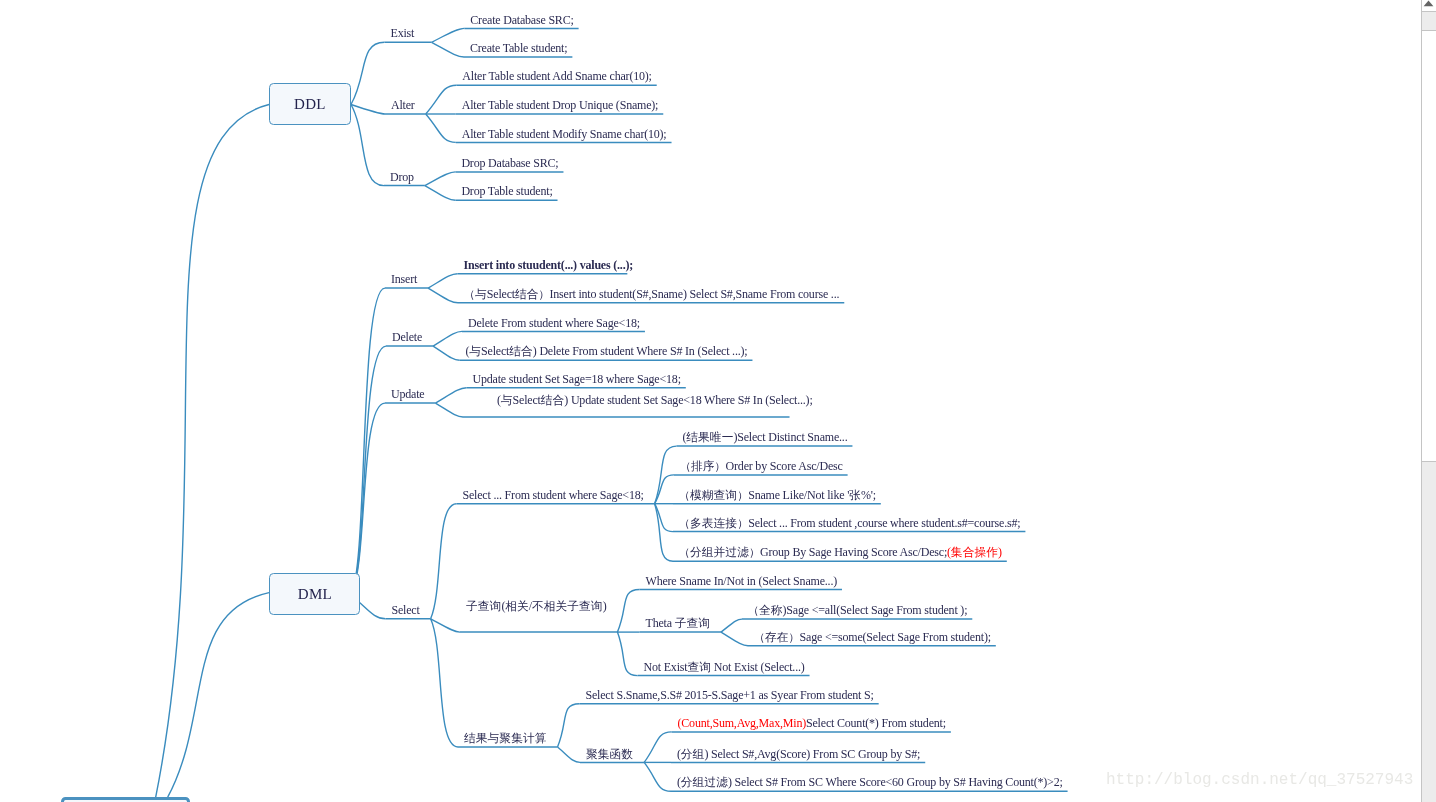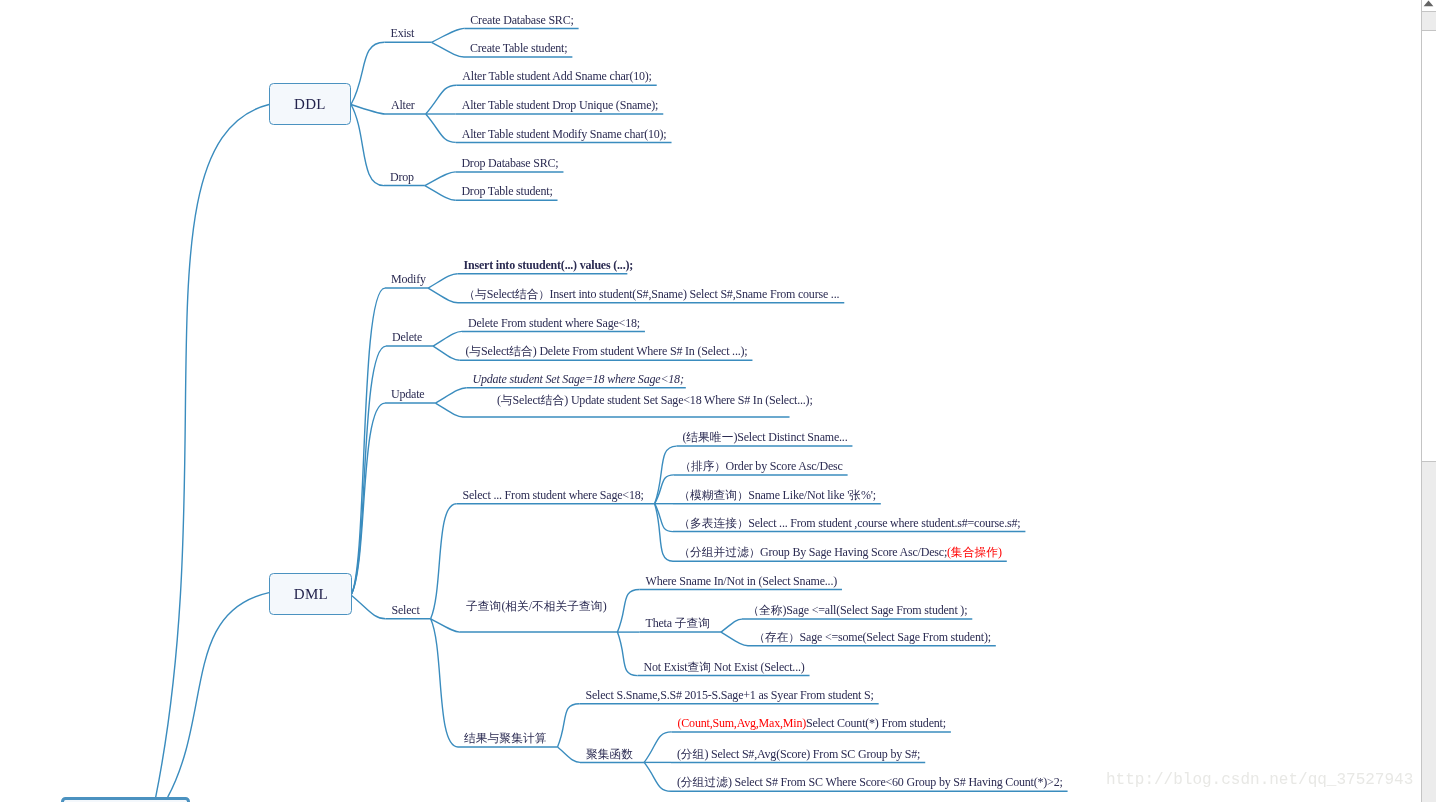--- a/index.html
+++ b/index.html
@@ -109,40 +109,40 @@
       <path d="M 721 632.1 C 731.5 624.3000000000001, 735.5 619.1, 742 619.1" stroke="#3a8cbe" stroke-width="1.4" fill="none"></path>
       <path d="M 721 632.1 C 734.5 640.26, 741.2 645.7, 748 645.7" stroke="#3a8cbe" stroke-width="1.4" fill="none"></path>
       <path d="M 557.515625 747 C 568.5078125 721.02, 560.068125 703.7, 579.5 703.7" stroke="#3a8cbe" stroke-width="1.4" fill="none"></path>
       <path d="M 557.515625 747 C 568.7578125 756.24, 572.3 762.4, 580 762.4" stroke="#3a8cbe" stroke-width="1.4" fill="none"></path>
       <path d="M 644.15625 762.4 C 657.828125 744.1, 656.25 731.9, 671.5 731.9" stroke="#3a8cbe" stroke-width="1.4" fill="none"></path>
       <path d="M 644.15625 762.4 C 657.578125 762.4, 671 762.4, 671 762.4" stroke="#3a8cbe" stroke-width="1.4" fill="none"></path>
       <path d="M 644.15625 762.4 C 657.578125 779.74, 656.55 791.3000000000001, 671 791.3000000000001" stroke="#3a8cbe" stroke-width="1.4" fill="none"></path>
     </svg>
   <div id="nodelayer">
       <div class="rootbox" style="left: 269.2px; top: 83px; width: 81.5px; height: 42px;">DDL</div>
-      <div class="rootbox" style="left: 269.4px; top: 573px; width: 83px; height: 42px;">DML</div>
+      <div class="rootbox" style="left: 269.4px; top: 573px; width: 91px; height: 42px;">DML</div>
       <div class="rootbox mainroot" style="left: 61px; top: 797px; width: 129px; height: 30px;"></div>
       <div class="node" style="left: 390.5px; top: 27.4px;"><span>Exist</span></div>
       <div class="node" style="left: 470.3px; top: 13.5px;"><span>Create Database SRC;</span></div>
       <div class="node" style="left: 470px; top: 42.1px;"><span>Create Table student;</span></div>
       <div class="node" style="left: 391px; top: 99.1px;"><span>Alter</span></div>
       <div class="node" style="left: 462.3px; top: 70.3px;"><span>Alter Table student Add Sname char(10);</span></div>
       <div class="node" style="left: 461.7px; top: 99.1px;"><span>Alter Table student Drop Unique (Sname);</span></div>
       <div class="node" style="left: 461.7px; top: 127.5px;"><span>Alter Table student Modify Sname char(10);</span></div>
       <div class="node" style="left: 390px; top: 170.7px;"><span>Drop</span></div>
       <div class="node" style="left: 461.4px; top: 157px;"><span>Drop Database SRC;</span></div>
       <div class="node" style="left: 461.4px; top: 185.4px;"><span>Drop Table student;</span></div>
-      <div class="node" style="left: 391px; top: 273.2px;"><span>Modify</span></div>
+      <div class="node" style="left: 391px; top: 273.2px;"><span>Insert</span></div>
       <div class="node" style="left: 463.5px; top: 258.8px; font-weight: bold;"><span>Insert into stuudent(...) values (...);</span></div>
       <div class="node" style="left: 464px; top: 287.9px;"><span><span class="fwp">（</span><span class="cjk">与</span>Select<span class="cjk">结合</span><span class="fwp">）</span>Insert into student(S#,Sname) Select S#,Sname From course ...</span></div>
       <div class="node" style="left: 392px; top: 331.2px;"><span>Delete</span></div>
       <div class="node" style="left: 468px; top: 316.5px;"><span>Delete From student where Sage&lt;18;</span></div>
       <div class="node" style="left: 465.5px; top: 345.4px;"><span>(<span class="cjk">与</span>Select<span class="cjk">结合</span>) Delete From student Where S# In (Select ...);</span></div>
       <div class="node" style="left: 391px; top: 388.2px;"><span>Update</span></div>
-      <div class="node" style="left: 472.5px; top: 372.8px; font-style: italic;"><span>Update student Set Sage=18 where Sage&lt;18;</span></div>
+      <div class="node" style="left: 472.5px; top: 372.8px;"><span>Update student Set Sage=18 where Sage&lt;18;</span></div>
       <div class="node" style="left: 469px; top: 394px; padding-left: 28px;"><span>(<span class="cjk">与</span>Select<span class="cjk">结合</span>) Update student Set Sage&lt;18 Where S# In (Select...);</span></div>
       <div class="node" style="left: 391.5px; top: 603.9px;"><span>Select</span></div>
       <div class="node" style="left: 462.5px; top: 488.8px;"><span>Select ... From student where Sage&lt;18;</span></div>
       <div class="node" style="left: 682.5px; top: 431.2px;"><span>(<span class="cjk">结果唯一</span>)Select Distinct Sname...</span></div>
       <div class="node" style="left: 680px; top: 460px;"><span><span class="fwp">（</span><span class="cjk">排序</span><span class="fwp">）</span>Order by Score Asc/Desc</span></div>
       <div class="node" style="left: 679px; top: 488.8px;"><span><span class="fwp">（</span><span class="cjk">模糊查询</span><span class="fwp">）</span>Sname Like/Not like '<span class="cjk">张</span>%';</span></div>
       <div class="node" style="left: 679px; top: 516.7px;"><span><span class="fwp">（</span><span class="cjk">多表连接</span><span class="fwp">）</span>Select ... From student ,course where student.s#=course.s#;</span></div>
       <div class="node" style="left: 679px; top: 546.3px;"><span><span class="fwp">（</span><span class="cjk">分组并过滤</span><span class="fwp">）</span>Group By Sage Having Score Asc/Desc;</span><span class="red">(<span class="cjk">集合操作</span>)</span></div>
       <div class="node" style="left: 466px; top: 600px;"><span><span class="cjk">子查询</span>(<span class="cjk">相关</span>/<span class="cjk">不相关子查询</span>)</span></div>
       <div class="node" style="left: 645.5px; top: 574.6px;"><span>Where Sname In/Not in (Select Sname...)</span></div>

